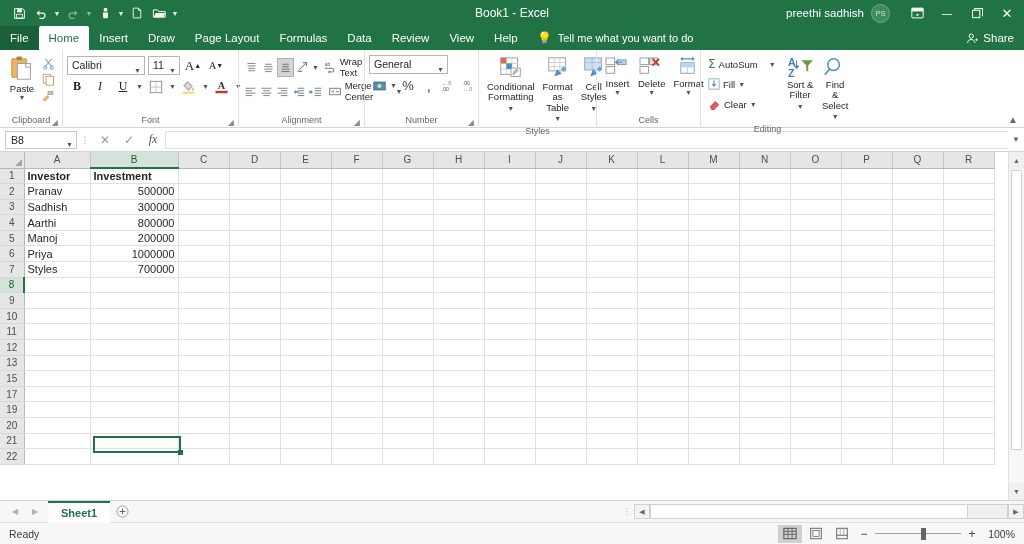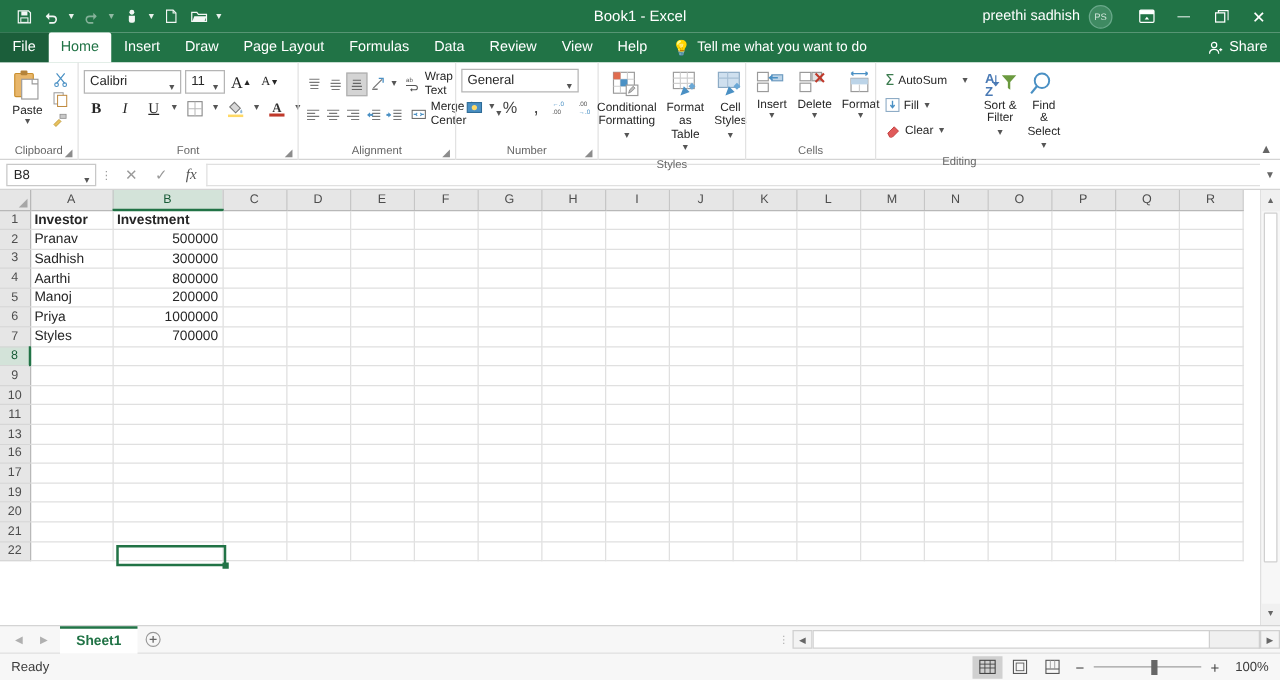--- a/index.html
+++ b/index.html
@@ -107,21 +107,21 @@
   
   .g-align { width:126px; }
   .al-row { display:flex; align-items:center; gap:1px; padding:1px 0; }
   .albtn { width:19px; height:19px; display:flex; align-items:center; justify-content:center; }
   .albtn.sel { background:#d4d4d4; border:1px solid #b0b0b0; }
   .altext { display:flex; align-items:center; gap:3px; font-size:9.5px; padding-left:4px; }
 
   
   .g-num { width:114px; }
   .numfmt {
-    width:94px; height:19px; border:1px solid #b5b5b5; background:#fff;
+    width:79px; height:19px; border:1px solid #b5b5b5; background:#fff;
     font-size:10.5px; padding:0 12px 0 4px; line-height:17px; position:relative; margin-bottom:2px;
   }
   .num-row { display:flex; align-items:center; gap:1px; }
   .nbtn { width:20px; height:19px; display:flex; align-items:center; justify-content:center; font-size:11px; }
 
   
   .g-styles { width:118px; }
   .g-cells { width:104px; }
   .g-edit { width:134px; }
   .edit-left { display:flex; flex-direction:column; gap:0; padding-right:4px; }
@@ -525,21 +525,21 @@
           </span>
         </div>
       </div>
       <div class="rgroup-label">
         <span>Number</span>
         <span class="dlg-launcher">◢</span>
       </div>
     </div>
 
     <div class="rgroup g-styles">
-      <div class="rgroup-body" style="justify-content:center;padding-top:4px">
+      <div class="rgroup-body" style="justify-content:flex-start;padding-top:4px">
         <div class="bigbtn">
           <svg width="26" height="26" viewBox="0 0 28 28">
               <rect x="3" y="2" width="18" height="18" fill="#fff" stroke="#9a9a9a"></rect>
               <path d="M3 8h18M3 14h18M9 2v18M15 2v18" stroke="#cfcfcf"></path>
               <rect x="3" y="2" width="6" height="6" fill="#e06c4f"></rect>
               <rect x="9" y="8" width="6" height="6" fill="#4a90c4"></rect>
               <rect x="15" y="14" width="6" height="6" fill="#7fb069"></rect>
               <rect x="14" y="13" width="10" height="9" fill="#fff" stroke="#9a9a9a"></rect>
               <path d="M16 20l1-3 3-3 1.6 1.6-3 3z" fill="#bbb" stroke="#777" stroke-width=".6"></path>
             </svg>
@@ -933,20 +933,41 @@
             <td class="cell" style="width: 51px;"></td>
             <td class="cell" style="width: 51px;"></td>
             <td class="cell" style="width: 51px;"></td>
             <td class="cell" style="width: 51px;"></td>
             <td class="cell" style="width: 51px;"></td>
             <td class="cell" style="width: 51px;"></td>
             <td class="cell" style="width: 51px;"></td>
             <td class="cell" style="width: 51px;"></td>
           </tr>
           <tr>
+            <th class="rowh">12</th>
+            <td class="cell" style="width: 66px;"></td>
+            <td class="cell num" style="width: 88px;"></td>
+            <td class="cell" style="width: 51px;"></td>
+            <td class="cell" style="width: 51px;"></td>
+            <td class="cell" style="width: 51px;"></td>
+            <td class="cell" style="width: 51px;"></td>
+            <td class="cell" style="width: 51px;"></td>
+            <td class="cell" style="width: 51px;"></td>
+            <td class="cell" style="width: 51px;"></td>
+            <td class="cell" style="width: 51px;"></td>
+            <td class="cell" style="width: 51px;"></td>
+            <td class="cell" style="width: 51px;"></td>
+            <td class="cell" style="width: 51px;"></td>
+            <td class="cell" style="width: 51px;"></td>
+            <td class="cell" style="width: 51px;"></td>
+            <td class="cell" style="width: 51px;"></td>
+            <td class="cell" style="width: 51px;"></td>
+            <td class="cell" style="width: 51px;"></td>
+          </tr>
+          <tr>
             <th class="rowh">13</th>
             <td class="cell" style="width: 66px;"></td>
             <td class="cell num" style="width: 88px;"></td>
             <td class="cell" style="width: 51px;"></td>
             <td class="cell" style="width: 51px;"></td>
             <td class="cell" style="width: 51px;"></td>
             <td class="cell" style="width: 51px;"></td>
             <td class="cell" style="width: 51px;"></td>
             <td class="cell" style="width: 51px;"></td>
             <td class="cell" style="width: 51px;"></td>
@@ -954,21 +975,21 @@
             <td class="cell" style="width: 51px;"></td>
             <td class="cell" style="width: 51px;"></td>
             <td class="cell" style="width: 51px;"></td>
             <td class="cell" style="width: 51px;"></td>
             <td class="cell" style="width: 51px;"></td>
             <td class="cell" style="width: 51px;"></td>
             <td class="cell" style="width: 51px;"></td>
             <td class="cell" style="width: 51px;"></td>
           </tr>
           <tr>
-            <th class="rowh">16</th>
+            <th class="rowh">15</th>
             <td class="cell" style="width: 66px;"></td>
             <td class="cell num" style="width: 88px;"></td>
             <td class="cell" style="width: 51px;"></td>
             <td class="cell" style="width: 51px;"></td>
             <td class="cell" style="width: 51px;"></td>
             <td class="cell" style="width: 51px;"></td>
             <td class="cell" style="width: 51px;"></td>
             <td class="cell" style="width: 51px;"></td>
             <td class="cell" style="width: 51px;"></td>
             <td class="cell" style="width: 51px;"></td>

